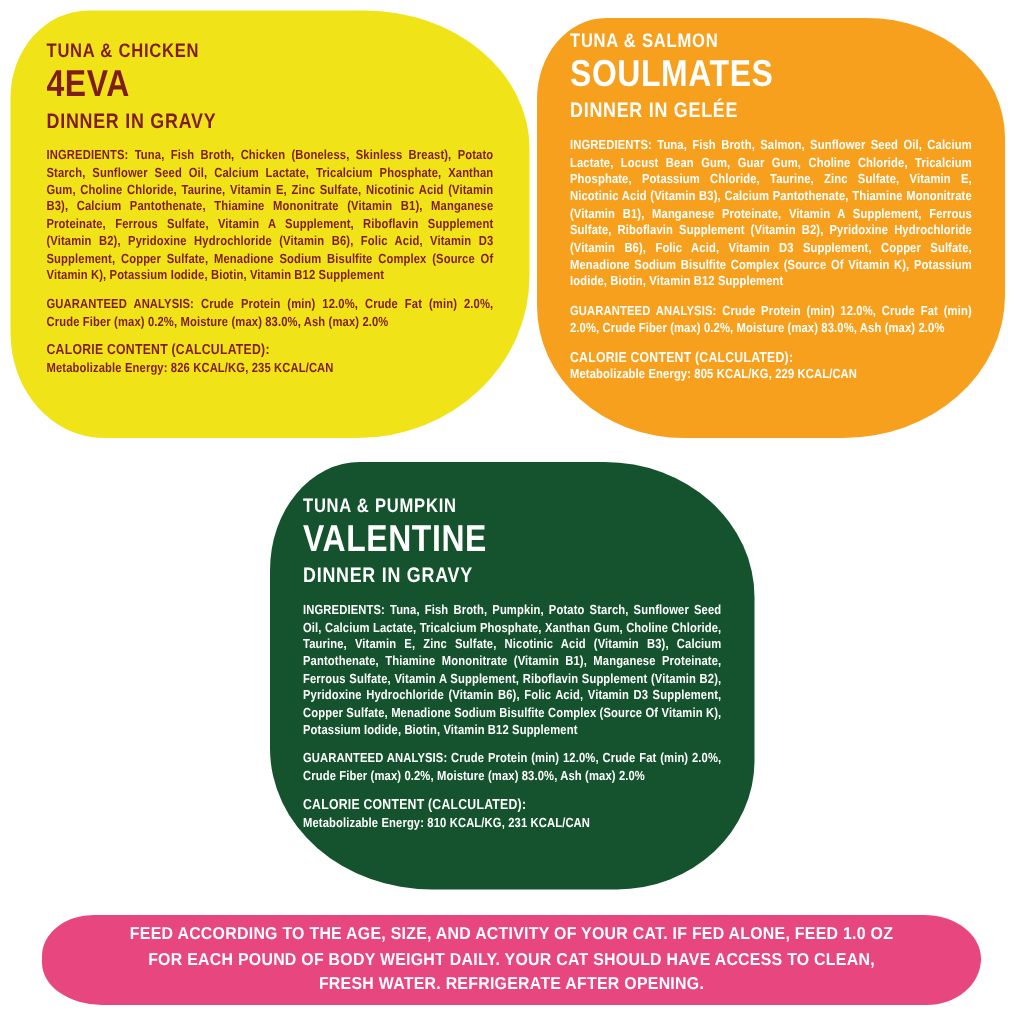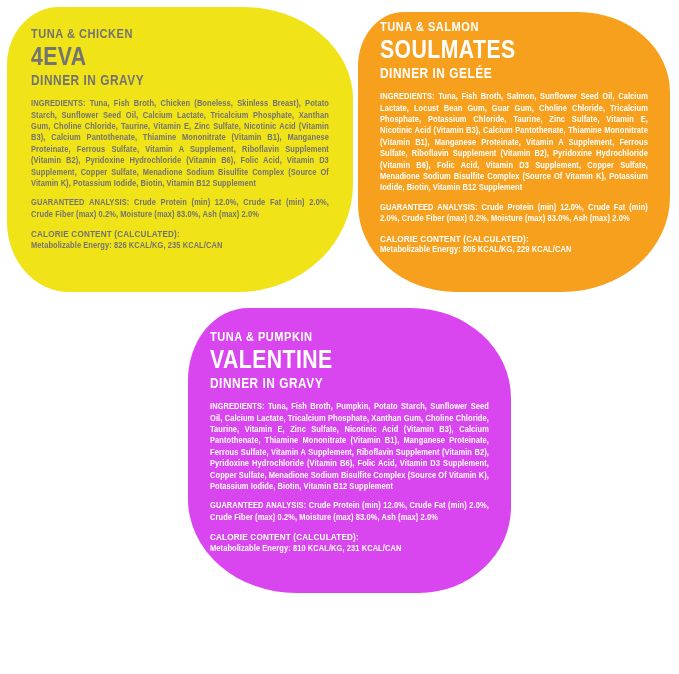--- a/index.html
+++ b/index.html
@@ -4,21 +4,21 @@
 <style>
   html,body{margin:0;padding:0;background:#ffffff;}
   .stage{position:relative;width:679px;height:674px;background:#ffffff;overflow:hidden;
          font-family:"Liberation Sans",sans-serif;}
 
   .panel{position:absolute;box-sizing:border-box;overflow:hidden;}
   .panel-inner{transform:scaleX(.85);transform-origin:0 0;width:117.6%;}
 
   .panel-yellow{left:7px;top:7px;width:346px;height:285px;
     border-radius:52px 110px 115px 62px / 58px 92px 108px 70px;
-    padding:20px 24px;color:#737373;}
+    padding:20px 24px;color:#7f1d1d;}
   .panel-orange{left:358px;top:12px;width:312px;height:280px;
     border-radius:46px 92px 108px 98px / 54px 80px 95px 88px;
     padding:8px 22px;color:#ffffff;}
   .panel-green{left:180px;top:308px;width:323px;height:285px;
     border-radius:60px 100px 92px 108px / 72px 90px 86px 94px;
     padding:22px 22px;color:#ffffff;}
 
   .flavor{font-size:13px;font-weight:700;letter-spacing:.6px;line-height:1.15;}
   .product{font-size:25px;font-weight:700;letter-spacing:.5px;line-height:1.1;margin-top:1px;}
   .dinner{font-size:14px;font-weight:700;letter-spacing:.6px;line-height:1.2;margin-top:2px;}
@@ -67,30 +67,33 @@
       </header>
       <p class="body"><span class="lbl">INGREDIENTS: </span><span>Tuna, Fish Broth, Salmon, Sunflower Seed Oil, Calcium Lactate, Locust Bean Gum, Guar Gum, Choline Chloride, Tricalcium Phosphate, Potassium Chloride, Taurine, Zinc Sulfate, Vitamin E, Nicotinic Acid (Vitamin B3), Calcium Pantothenate, Thiamine Mononitrate (Vitamin B1), Manganese Proteinate, Vitamin A Supplement, Ferrous Sulfate, Riboflavin Supplement (Vitamin B2), Pyridoxine Hydrochloride (Vitamin B6), Folic Acid, Vitamin D3 Supplement, Copper Sulfate, Menadione Sodium Bisulfite Complex (Source Of Vitamin K), Potassium Iodide, Biotin, Vitamin B12 Supplement</span></p>
       <p class="body"><span class="lbl">GUARANTEED ANALYSIS: </span><span>Crude Protein (min) 12.0%, Crude Fat (min) 2.0%, Crude Fiber (max) 0.2%, Moisture (max) 83.0%, Ash (max) 2.0%</span></p>
       <p class="body">
           <span class="lbl cal-lbl">CALORIE CONTENT (CALCULATED):</span>
           <span class="cal-val">Metabolizable Energy: 805 KCAL/KG, 229 KCAL/CAN</span>
         </p>
     </div>
   </section>
 
-  <section class="panel panel-green" style="background-color: #d946ef; margin-left: 8px;">
+  <section class="panel panel-green" style="background-color: #14532d;">
     <div class="panel-inner">
       <header class="hdr">
         <div class="flavor">TUNA &amp; PUMPKIN</div>
         <div class="product">VALENTINE</div>
         <div class="dinner">DINNER IN GRAVY</div>
       </header>
       <p class="body"><span class="lbl">INGREDIENTS: </span><span>Tuna, Fish Broth, Pumpkin, Potato Starch, Sunflower Seed Oil, Calcium Lactate, Tricalcium Phosphate, Xanthan Gum, Choline Chloride, Taurine, Vitamin E, Zinc Sulfate, Nicotinic Acid (Vitamin B3), Calcium Pantothenate, Thiamine Mononitrate (Vitamin B1), Manganese Proteinate, Ferrous Sulfate, Vitamin A Supplement, Riboflavin Supplement (Vitamin B2), Pyridoxine Hydrochloride (Vitamin B6), Folic Acid, Vitamin D3 Supplement, Copper Sulfate, Menadione Sodium Bisulfite Complex (Source Of Vitamin K), Potassium Iodide, Biotin, Vitamin B12 Supplement</span></p>
       <p class="body"><span class="lbl">GUARANTEED ANALYSIS: </span><span>Crude Protein (min) 12.0%, Crude Fat (min) 2.0%, Crude Fiber (max) 0.2%, Moisture (max) 83.0%, Ash (max) 2.0%</span></p>
       <p class="body">
           <span class="lbl cal-lbl">CALORIE CONTENT (CALCULATED):</span>
           <span class="cal-val">Metabolizable Energy: 810 KCAL/KG, 231 KCAL/CAN</span>
         </p>
     </div>
   </section>
 
+  <footer class="banner" style="background-color: rgb(232, 70, 127);">
+    <p>FEED ACCORDING TO THE AGE, SIZE, AND ACTIVITY OF YOUR CAT. IF FED ALONE, FEED 1.0 OZ FOR EACH POUND OF BODY WEIGHT DAILY. YOUR CAT SHOULD HAVE ACCESS TO CLEAN, FRESH WATER. REFRIGERATE AFTER OPENING.</p>
+  </footer>
 
 </div>
 
 </body></html>

